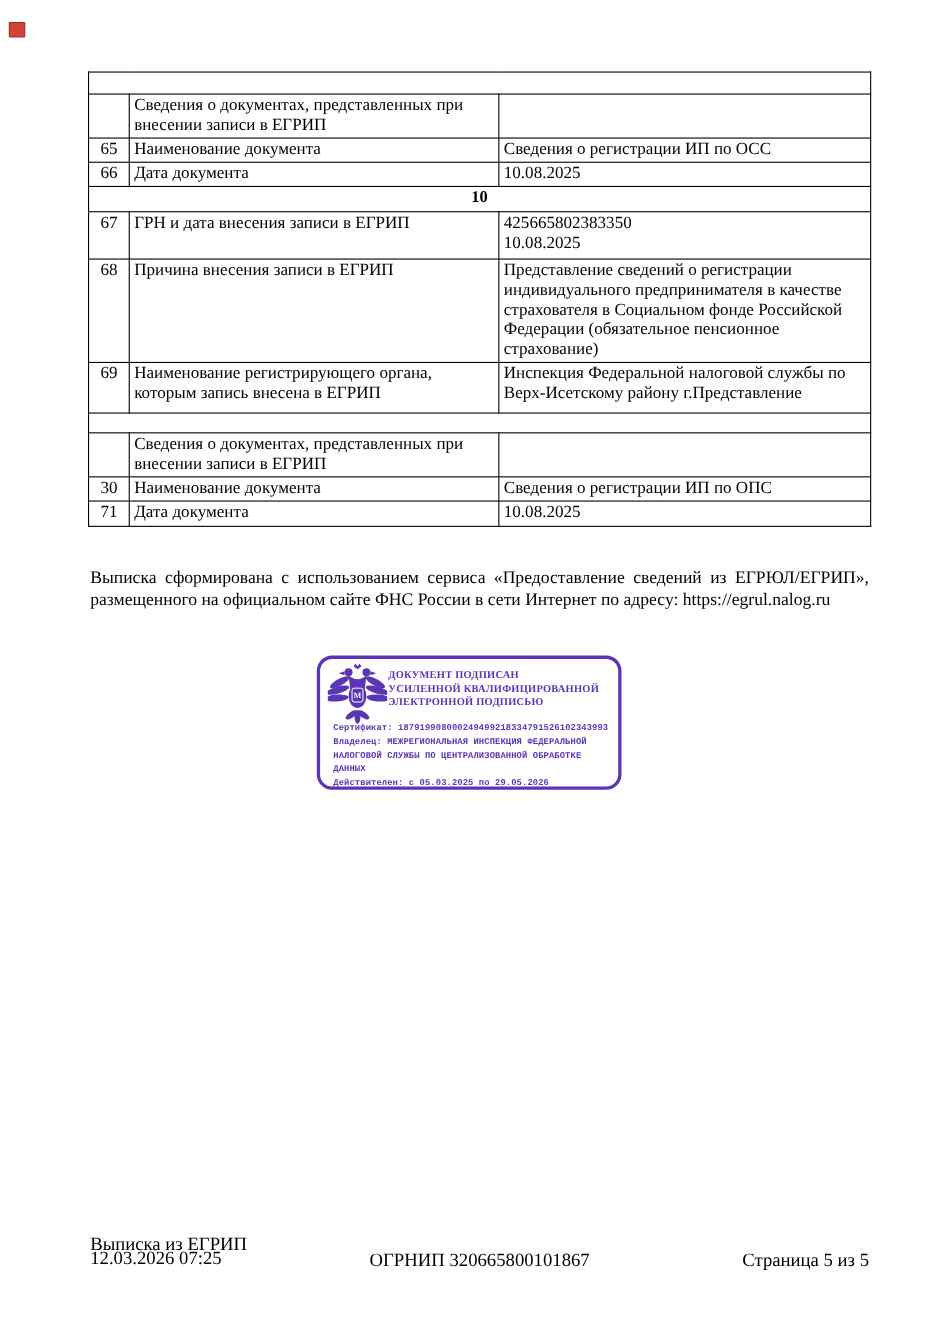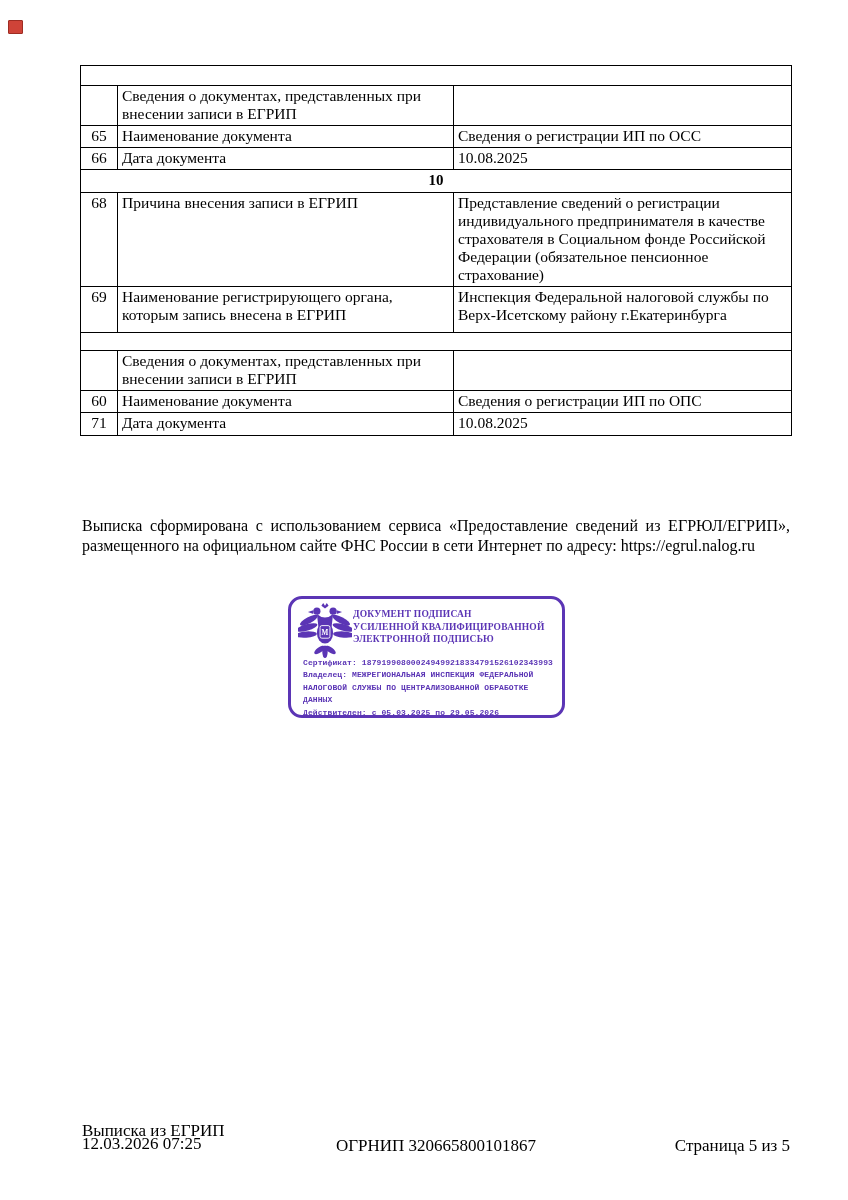--- a/index.html
+++ b/index.html
@@ -123,40 +123,46 @@
     <tr style="height:22px">
       <td class="num">66</td>
       <td>Дата документа</td>
       <td class="value">10.08.2025</td>
     </tr>
     <tr style="height:23px">
       <td colspan="3" class="merged">
         <span class="section-num">10</span>
       </td>
     </tr>
+    <tr style="height:43px">
+      <td class="num">67</td>
+      <td>ГРН и дата внесения записи в ЕГРИП</td>
+      <td class="value">425665802383350
+10.08.2025</td>
+    </tr>
     <tr style="height:90px">
       <td class="num">68</td>
       <td>Причина внесения записи в ЕГРИП</td>
       <td class="value">Представление сведений о регистрации индивидуального предпринимателя в качестве страхователя в Социальном фонде Российской Федерации (обязательное пенсионное страхование)</td>
     </tr>
     <tr style="height:46px">
       <td class="num">69</td>
       <td>Наименование регистрирующего органа, которым запись внесена в ЕГРИП</td>
-      <td class="value">Инспекция Федеральной налоговой службы по Верх-Исетскому району г.Екатеринбурга</td>
+      <td class="value">Инспекция Федеральной налоговой службы по Верх-Исетскому району г.Представление</td>
     </tr>
     <tr style="height:18px">
       <td colspan="3" class="merged"></td>
     </tr>
     <tr style="height:39px">
       <td class="num"></td>
       <td>Сведения о документах, представленных при внесении записи в ЕГРИП</td>
       <td class="value"></td>
     </tr>
     <tr style="height:22px">
-      <td class="num">60</td>
+      <td class="num">30</td>
       <td>Наименование документа</td>
       <td class="value">Сведения о регистрации ИП по ОПС</td>
     </tr>
     <tr style="height:23px">
       <td class="num">71</td>
       <td>Дата документа</td>
       <td class="value">10.08.2025</td>
     </tr>
   </tbody>
 </table>

